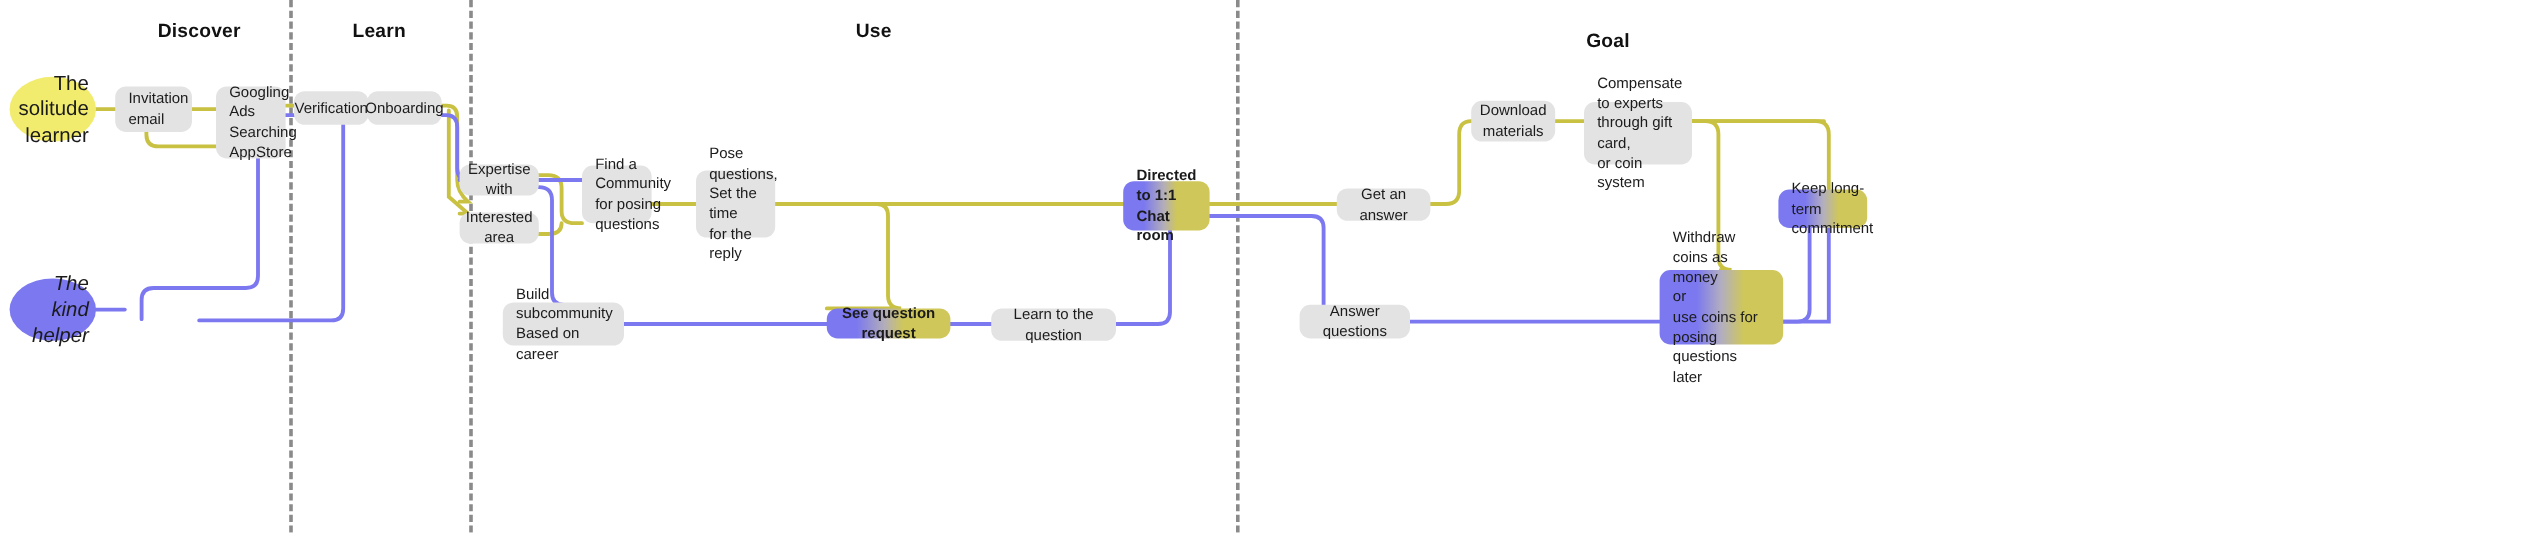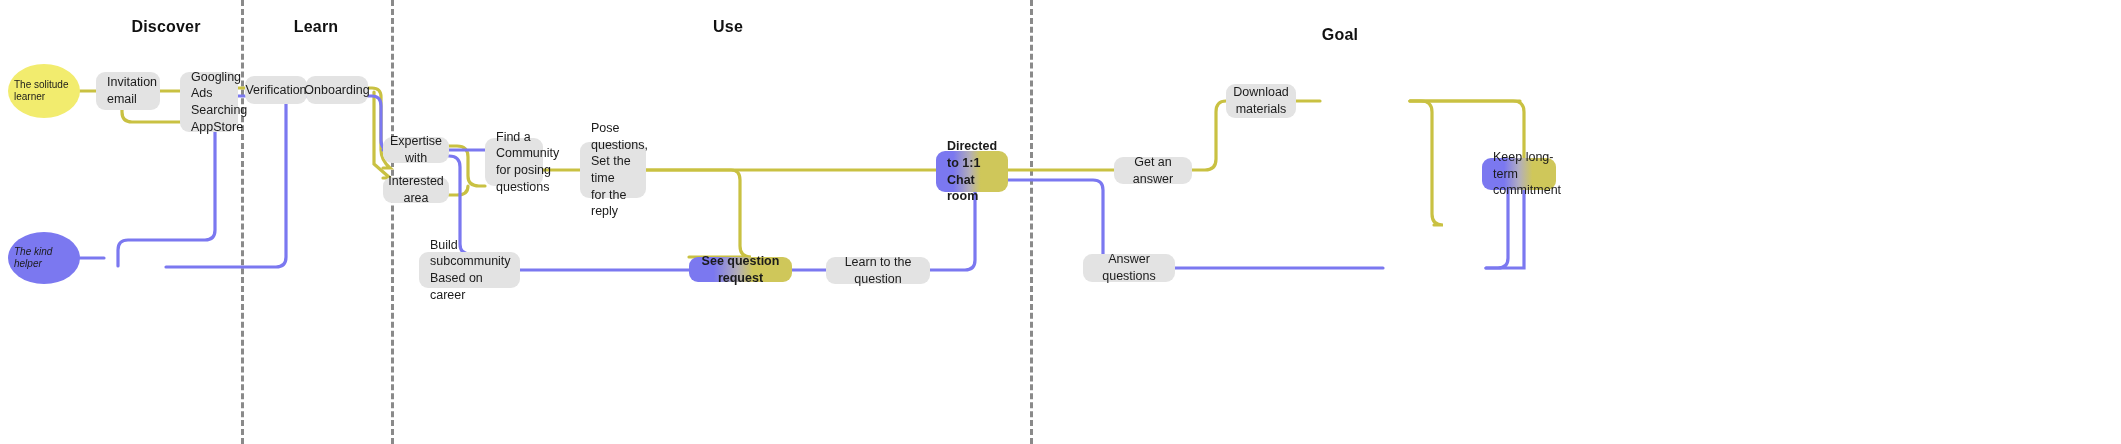--- a/index.html
+++ b/index.html
@@ -39,23 +39,23 @@
     left:0;top:0;
     width:2121px;height:444px;
     pointer-events:none;
   }
   
   .persona{
     position:absolute;
     display:flex;
     align-items:center;
     justify-content:center;
-    text-align:left;
+    text-align:right;
     border-radius:50%;
-    font-size:10px;
+    font-size:17px;
     line-height:1.25;
     color:#1b1b1b;
     padding:0 6px;
     box-sizing:border-box;
   }
   .persona.solitude{background:#f2ec6e;}
   .persona.helper{background:#7b78f0;font-style:italic;}
   
   .node{
     position:absolute;
@@ -166,27 +166,36 @@
 for the reply</div>
 
   <div class="node grad" style="left:936px;top:151px;width:72px;height:41px">Directed to 1:1
 Chat room</div>
 
   <div class="node center" style="left:1114px;top:157px;width:78px;height:27px">Get an answer</div>
 
   <div class="node center" style="left:1226px;top:84px;width:70px;height:34px">Download
 materials</div>
 
+  <div class="node" style="left:1320px;top:85px;width:90px;height:52px">Compensate
+to experts
+through gift card,
+or coin system</div>
 
   <div class="node grad2" style="left:1482px;top:158px;width:74px;height:32px">Keep long-term
 commitment</div>
 
   <div class="node" style="left:419px;top:252px;width:101px;height:36px">Build subcommunity
 Based on career</div>
 
   <div class="node center grad" style="left:689px;top:257px;width:103px;height:25px">See question request</div>
 
   <div class="node center" style="left:826px;top:257px;width:104px;height:27px">Learn to the question</div>
 
   <div class="node center" style="left:1083px;top:254px;width:92px;height:28px">Answer questions</div>
 
+  <div class="node grad2" style="left:1383px;top:225px;width:103px;height:62px">Withdraw coins as
+money
+or
+use coins for posing
+questions later</div>
 
 </div>
 
 </body></html>

